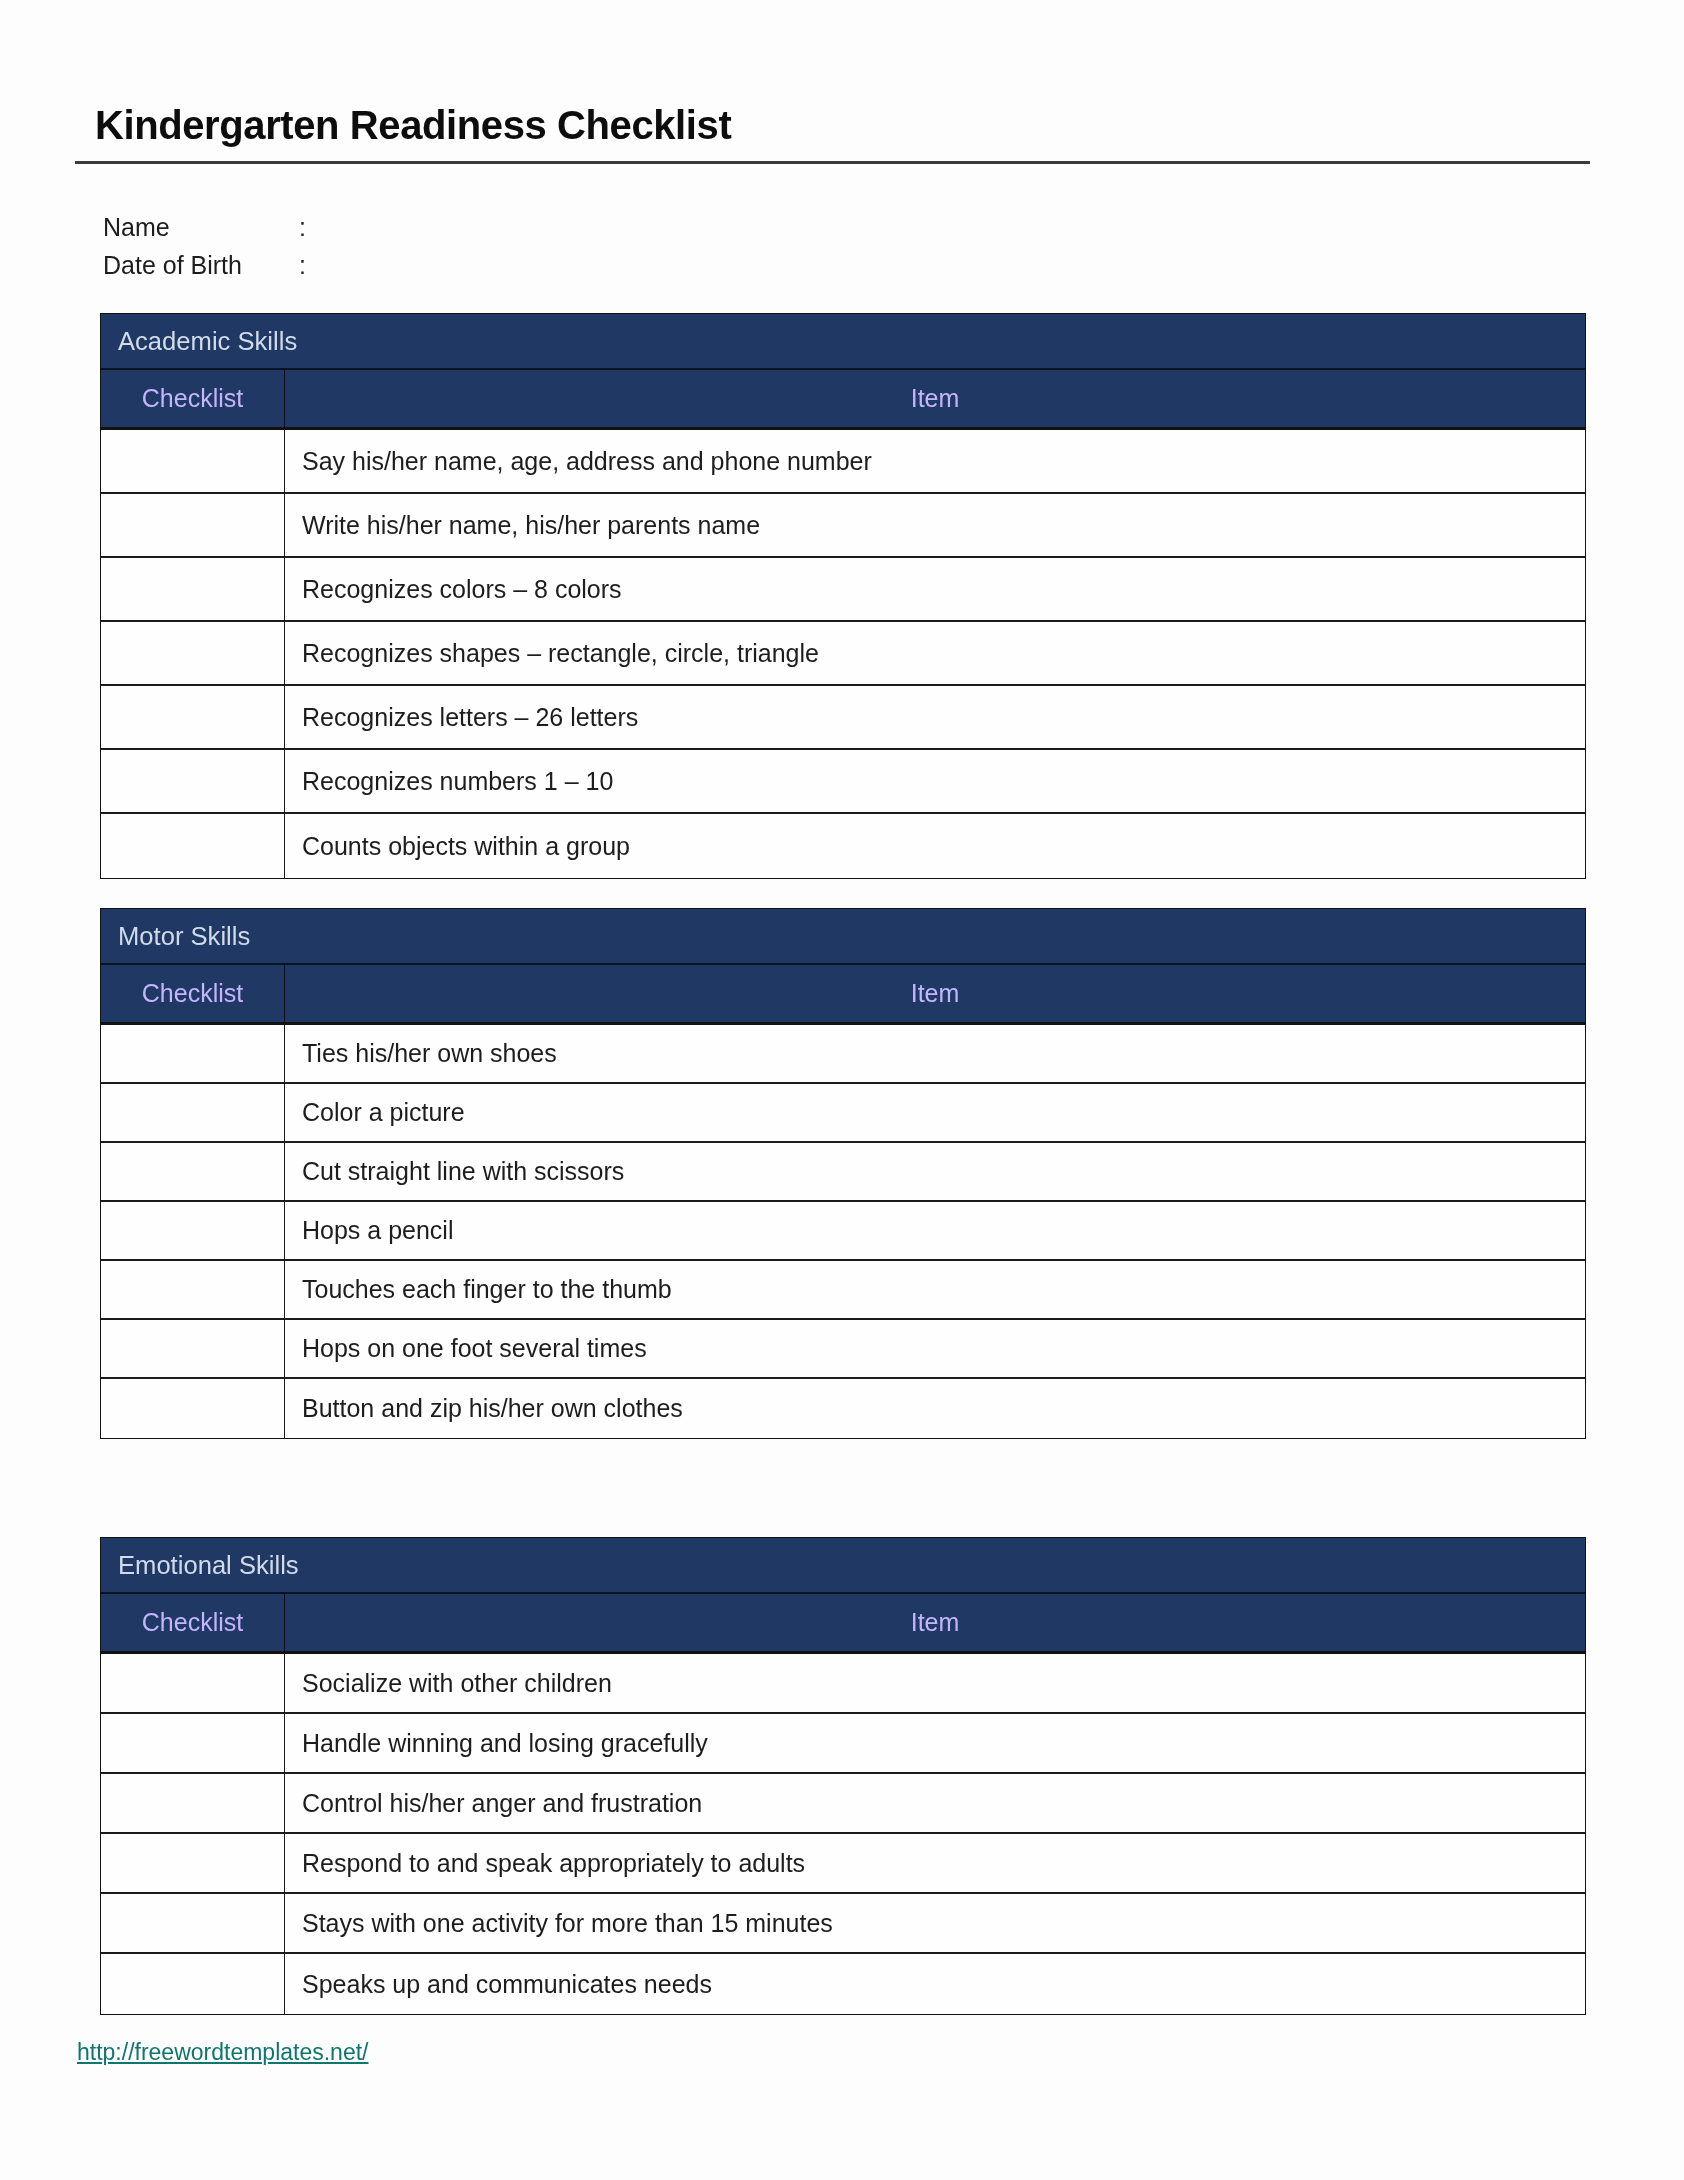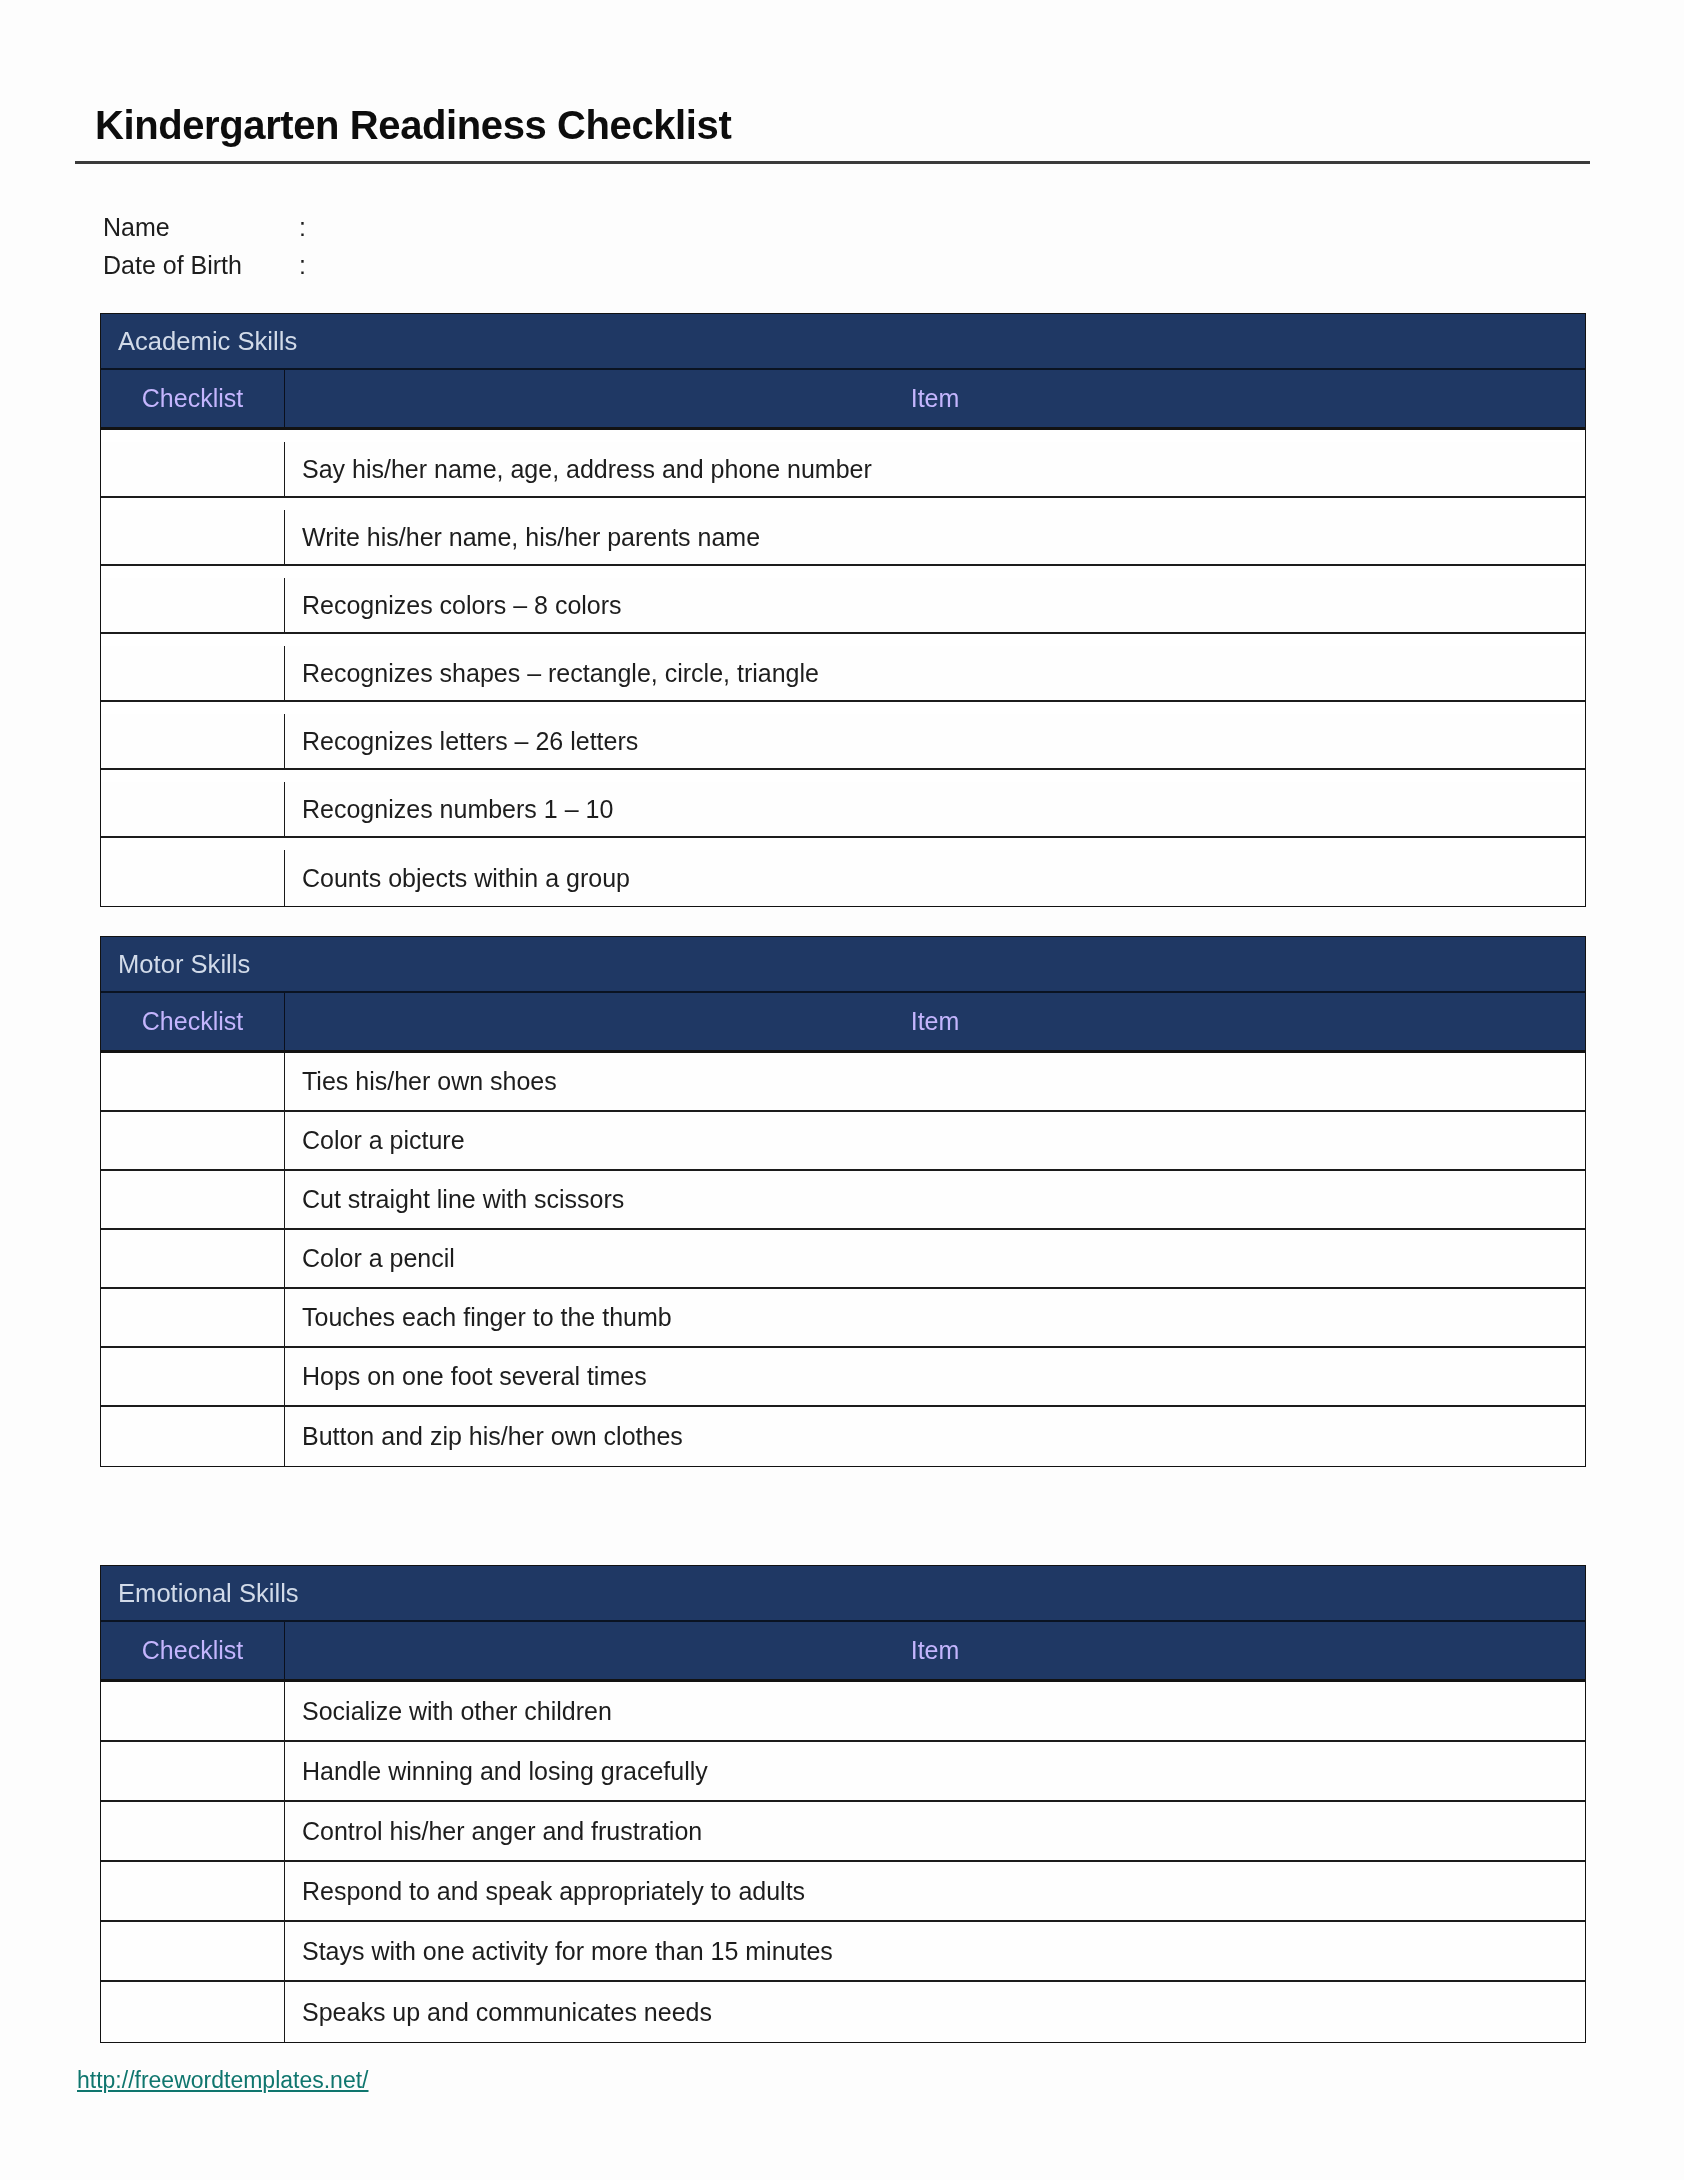--- a/index.html
+++ b/index.html
@@ -62,21 +62,21 @@
   .thead .hcell{display:flex;align-items:center;justify-content:center;box-sizing:border-box;}
   .hcell.check{width:184px;flex:0 0 184px;border-right:1.7px solid #0a0f1c;}
   .hcell.item{flex:1;}
   .trow{
     display:flex;
     border-bottom:2.6px solid #1c1c1c;
     box-sizing:border-box;
     background:#fefefe;
   }
   .trow:last-child{border-bottom:none;}
-  .s-a .trow{height:56px;margin-top:12px;}
+  .s-a .trow{height:64px;}
   .s-b .trow{height:59px;}
   .s-c .trow{height:60px;justify-content:space-between;}
   .cell{box-sizing:border-box;display:flex;align-items:center;}
   .cell.check{width:184px;flex:0 0 184px;border-right:1.7px solid #1a1a1a;}
   .cell.item{flex:1;padding-left:17px;font-size:25px;color:#1d1d1d;}
   .footer-url{
     margin:24px 0 8px 77px;
     font-size:23px;
     color:#0f766e;
     text-decoration:underline;
@@ -155,21 +155,21 @@
         <div class="trow">
           <div class="cell check"></div>
           <div class="cell item">Color a picture</div>
         </div>
         <div class="trow">
           <div class="cell check"></div>
           <div class="cell item">Cut straight line with scissors</div>
         </div>
         <div class="trow">
           <div class="cell check"></div>
-          <div class="cell item">Color a pencil</div>
+          <div class="cell item">Hops a pencil</div>
         </div>
         <div class="trow">
           <div class="cell check"></div>
           <div class="cell item">Touches each finger to the thumb</div>
         </div>
         <div class="trow">
           <div class="cell check"></div>
           <div class="cell item">Hops on one foot several times</div>
         </div>
         <div class="trow">

